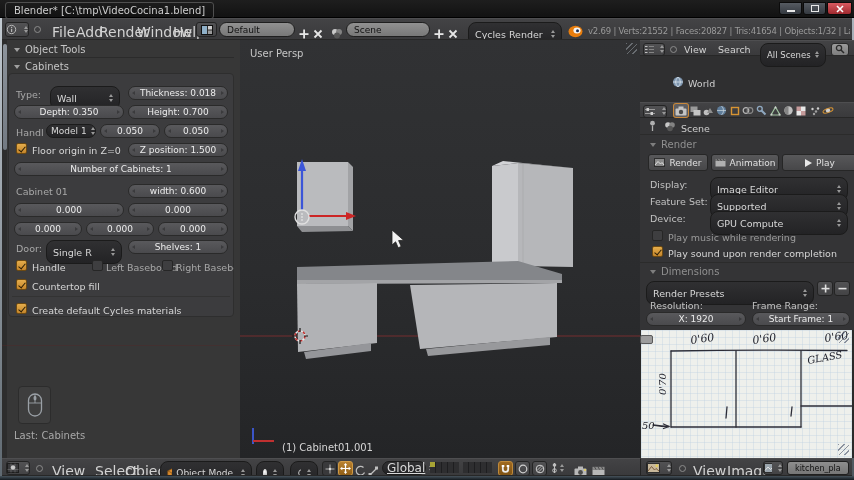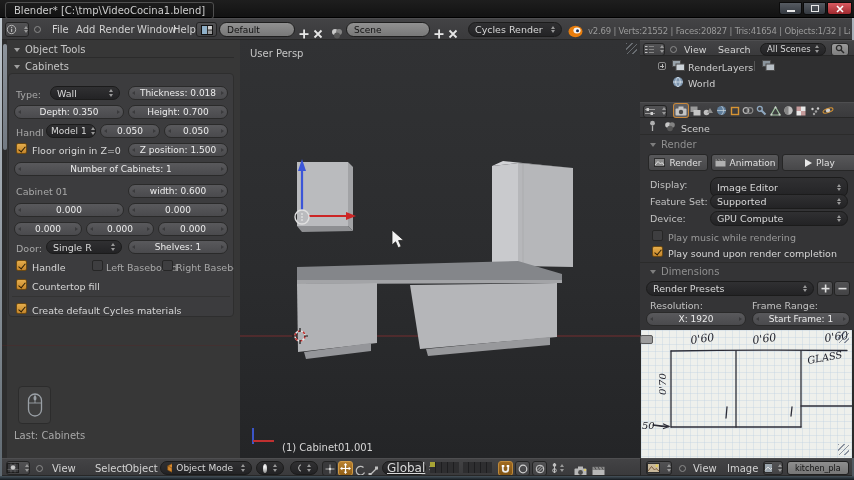--- a/index.html
+++ b/index.html
@@ -1,23 +1,23 @@
 <!DOCTYPE html>
 <html><head>
 <meta charset="utf-8">
 <style>
 *{margin:0;padding:0;box-sizing:border-box}
 html,body{width:854px;height:480px;background:#000;font-family:"DejaVu Sans",sans-serif;overflow:hidden}
 #app{position:relative;width:854px;height:480px;background:#1b1b1b}
 .abs{position:absolute}
-.m{position:absolute;color:#d2d2d2;font-size:10px;line-height:1;white-space:nowrap;cursor:default}
+.m{position:absolute;color:#d2d2d2;font-size:14px;line-height:1;white-space:nowrap;cursor:default}
 .lbl{position:absolute;color:#a8a8a8;font-size:9.5px;line-height:1;white-space:nowrap}
 .brlbl{position:absolute;color:#d6d6d6;font-size:9.5px;line-height:1;white-space:nowrap}
 .field-light{position:absolute;background:linear-gradient(#919191,#787878);border:1px solid #1f1f1f;border-radius:8px;color:#121212;font-size:9px;display:flex;align-items:center;padding:0 7px;height:15px;white-space:nowrap;overflow:hidden}
-.dd{position:absolute;background:linear-gradient(#303032,#232325);border:1px solid #1b1b1b;border-radius:8px;color:#d8d8d8;font-size:9.5px;display:flex;align-items:center;padding:2px 6px;height:14px;white-space:nowrap}
+.dd{position:absolute;background:linear-gradient(#303032,#232325);border:1px solid #1b1b1b;border-radius:8px;color:#d8d8d8;font-size:9.5px;display:flex;align-items:center;padding:11px 6px;height:14px;white-space:nowrap}
 .slider{position:absolute;background:linear-gradient(#59595c,#4a4a4d);border:1px solid #2a2a2a;border-radius:8px;color:#ececec;font-size:9px;display:flex;align-items:center;justify-content:center;height:14px;white-space:nowrap;overflow:hidden}
 .slider::before{content:"";position:absolute;left:3px;top:50%;margin-top:-2.5px;border-top:2.5px solid transparent;border-bottom:2.5px solid transparent;border-right:3.5px solid rgba(0,0,0,.28)}
 .slider::after{content:"";position:absolute;right:3px;top:50%;margin-top:-2.5px;border-top:2.5px solid transparent;border-bottom:2.5px solid transparent;border-left:3.5px solid rgba(0,0,0,.28)}
 .updn{margin-left:auto;display:flex;flex-direction:column;gap:1.5px;padding-left:4px}
 .updn i{display:block;width:0;height:0;border-left:2.8px solid transparent;border-right:2.8px solid transparent}
 .updn .u{border-bottom:3px solid #999}
 .updn .d{border-top:3px solid #999}
 .chk{position:absolute;width:11px;height:11px;border-radius:2px}
 .chk.on{background:linear-gradient(#e5ad4b,#c5862c);border:1px solid #6d4a12}
 .chk.on::after{content:"";position:absolute;left:3px;top:0.5px;width:3px;height:6px;border:solid #2c1f07;border-width:0 1.7px 1.7px 0;transform:rotate(40deg)}
@@ -348,36 +348,20 @@
             <i class="u"></i>
             <i class="d"></i>
           </span>
       </div>
       <div class="abs" style="left:191px;top:1.5px;width:18px;height:13px;background:linear-gradient(#9b9b9b,#7e7e7e);border:1px solid #2a2a2a;border-radius:3px;display:flex;align-items:center;justify-content:center;">
         <svg width="10" height="10">
             <circle cx="4" cy="4" r="2.6" fill="none" stroke="#2a2a2a" stroke-width="1.3"></circle>
             <path d="M6,6 L9,9" stroke="#2a2a2a" stroke-width="1.5"></path>
           </svg>
       </div>
-    </div>
-    <div class="abs" style="left:0;top:18px;width:214px;height:16px;">
-      <div style="position:absolute;left:18px;top:4px;width:8px;height:8px;border:1px solid #8a8a8a;border-radius:2px;">
-        <div style="position:absolute;left:1px;top:2.5px;width:4px;height:1px;background:#bbb;"></div>
-        <div style="position:absolute;left:2.5px;top:1px;width:1px;height:4px;background:#bbb;"></div>
-      </div>
-      <svg width="13" height="11" style="position:absolute;left:32px;top:2px;">
-          <rect x="0.5" y="0.5" width="8" height="6" fill="#98a2aa" stroke="#4a4a4a"></rect>
-          <rect x="4" y="4" width="8.5" height="6.5" fill="#ccd3d9" stroke="#4a4a4a"></rect>
-        </svg>
-      <span style="position:absolute;left:48px;top:4px;color:#cecece;font-size:9.5px;">RenderLayers</span>
-      <div style="position:absolute;left:114px;top:3px;width:1px;height:10px;background:#555;"></div>
-      <svg width="13" height="11" style="position:absolute;left:122px;top:2px;">
-          <rect x="0.5" y="0.5" width="8" height="6" fill="#8a949c" stroke="#4a4a4a"></rect>
-          <rect x="4" y="4" width="8.5" height="6.5" fill="#b8bfc5" stroke="#4a4a4a"></rect>
-        </svg>
     </div>
     <div class="abs" style="left:0;top:34px;width:214px;height:16px;">
       <svg width="12" height="12" style="position:absolute;left:32px;top:2px;">
           <circle cx="6" cy="6" r="5" fill="#7c94ad"></circle>
           <path d="M1,6 h10 M6,1 a6.5,6.5 0 0 1 0,10 M6,1 a6.5,6.5 0 0 0 0,10" stroke="#dce6ee" fill="none" stroke-width="0.8"></path>
         </svg>
       <span style="position:absolute;left:48px;top:4px;color:#cecece;font-size:9.5px;">World</span>
     </div>
   </div>
 

